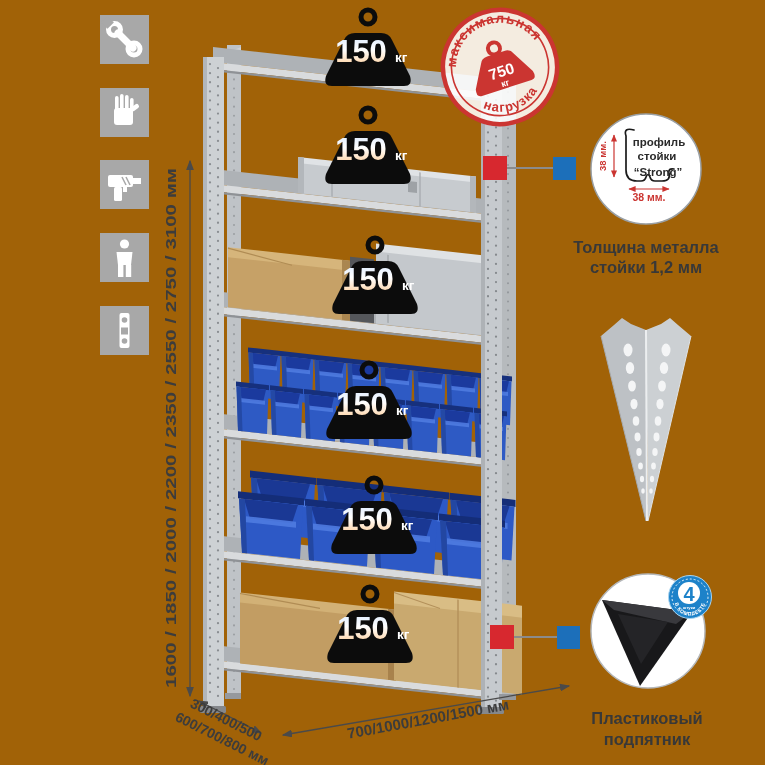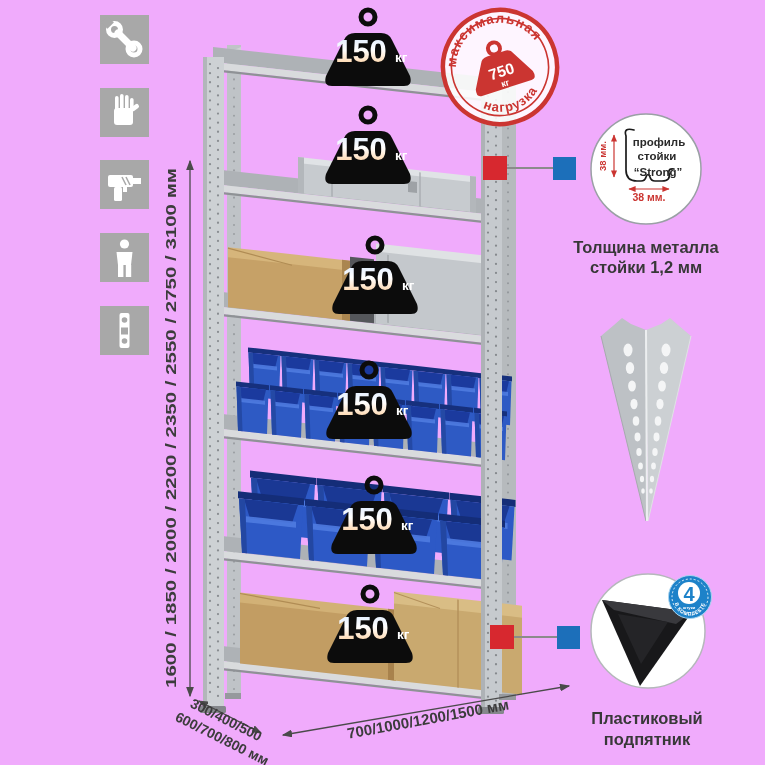--- a/index.html
+++ b/index.html
@@ -1,16 +1,16 @@
 <!DOCTYPE html>
 <html><head>
 <meta charset="utf-8">
 <style>
   html,body{margin:0;padding:0;background:#fff;}
-  #stage{position:relative;width:765px;height:765px;background:#f0abfc;overflow:hidden;
+  #stage{position:relative;width:765px;height:765px;background:#a16207;overflow:hidden;
          font-family:"Liberation Sans",sans-serif;}
   svg text{font-family:"Liberation Sans",sans-serif;}
   .dimtxt{fill:#3c3c3c;font-weight:bold;}
   .captxt{fill:#383838;font-weight:bold;font-size:16.5px;}
   .uc{text-transform:uppercase;}
 </style>
 </head>
 <body>
 
 <div id="stage">

